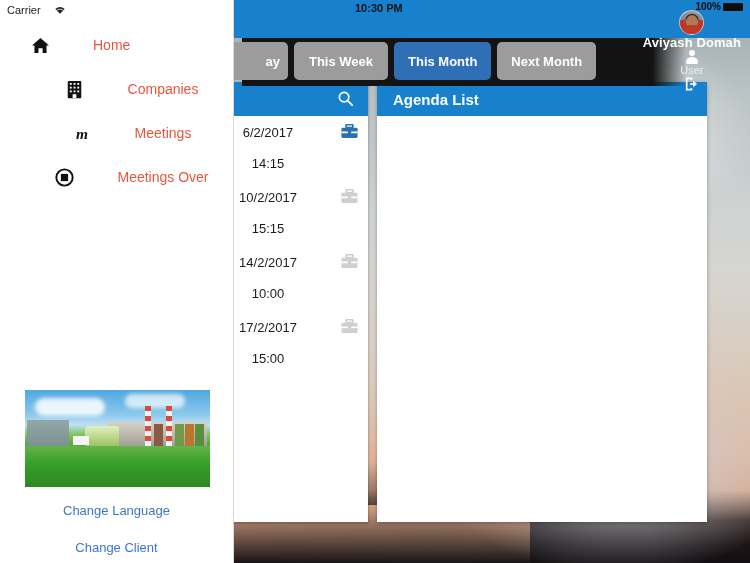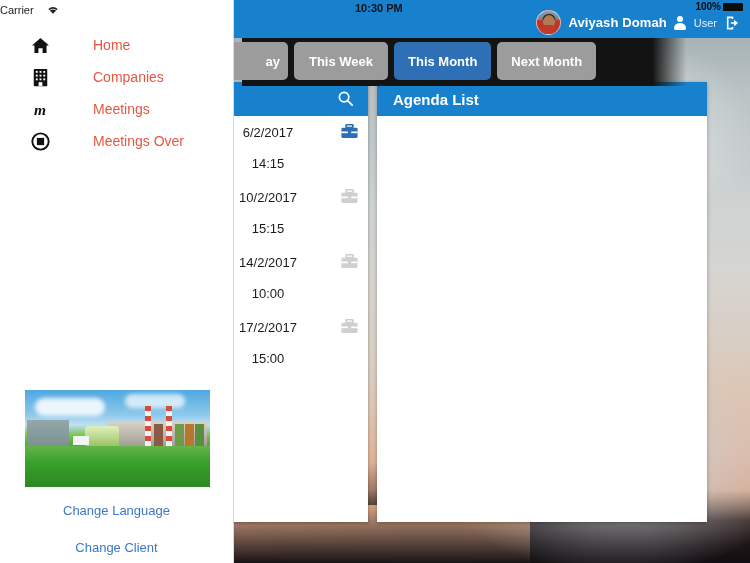--- a/index.html
+++ b/index.html
@@ -45,21 +45,21 @@
     color:#111;
   }
   .topbar-battery {
     position:absolute; right:7px; top:1px; font-size:10px; font-weight:bold;
     color:#0d0d0d; display:flex; align-items:center; gap:2px;margin-left:16px;
   }
   .batt-body {
     width:20px; height:8px; background:#0d0d0d; border-radius:1px;
   }
   .user-block {
-    position:absolute; right:9px; top:10px; display:flex; align-items:center; gap:7px;
+    position:absolute; right:9px; top:10px; display:flex; align-items:center; gap:0;flex-direction:column;
   }
   .avatar {
     width:25px; height:25px; border-radius:50%; overflow:hidden; position:relative;
     background:linear-gradient(180deg,#8e9aa3 0%,#7b8690 38%,#c0392b 39%,#b33225 100%);
     border:1px solid rgba(255,255,255,.6);
   }
   .avatar .face {
     position:absolute; left:50%; top:4px; transform:translateX(-50%);
     width:12px; height:13px; border-radius:50% 50% 45% 45%; background:#b07a55;
   }
@@ -148,30 +148,30 @@
   }
   .arow.sel { background:#9e9e9e; color:#fff; border-bottom-color:#9e9e9e; }
   .arow.empty { color:transparent; }
 
   
   .sidebar {
     position:absolute; left:0; top:0; width:234px; height:563px;
     background:#fff; z-index:50; border-right:1px solid #d8d8d8;
   }
   .statusbar {
-    height:20px; display:flex; align-items:center; gap:13px; padding-left:0;
+    height:20px; display:flex; align-items:center; gap:13px; padding-left:7px;
     font-size:11px; color:#222;
   }
   .wifi-ico { width:12px; height:10px; }
   .nav { margin-top:9px; }
   .nav-item {
     height:32px; display:flex; align-items:center; gap:12px; padding-left:30px;
     margin-bottom:0;
   }
-  .nav-item + .nav-item { margin-top:0; }
+  .nav-item + .nav-item { margin-top:12px;justify-content:center; }
   .nav-ico {
     width:20px; height:22px; display:flex; align-items:center; justify-content:center;
     color:#111; flex:0 0 20px;
   }
   .nav-label {
     margin-left:31px; font-size:14px; color:#e8563f;
   }
   .promo {
     position:absolute; left:25px; top:390px; width:185px; height:97px;
     overflow:hidden; border:0;

